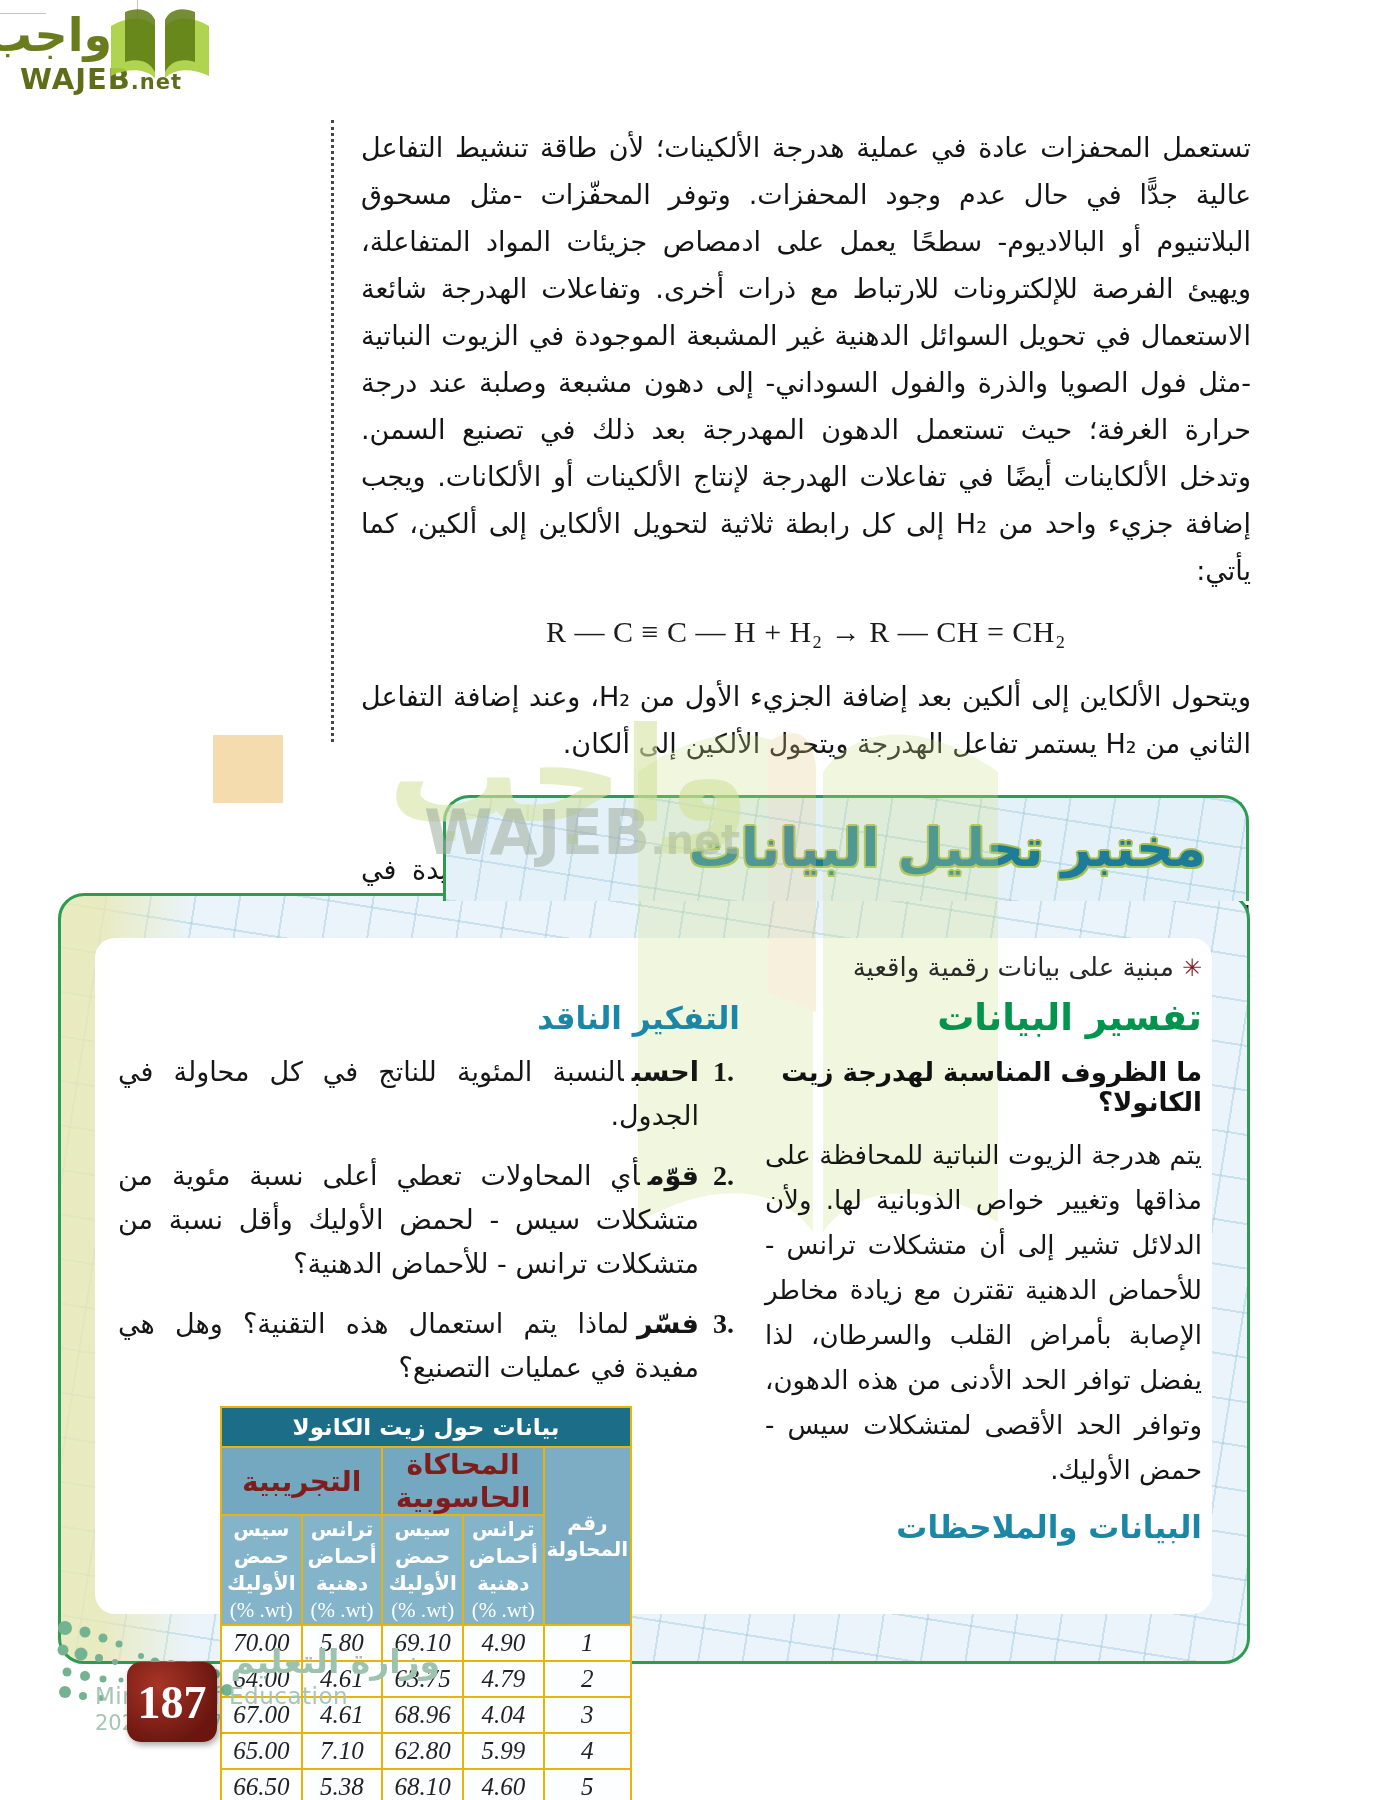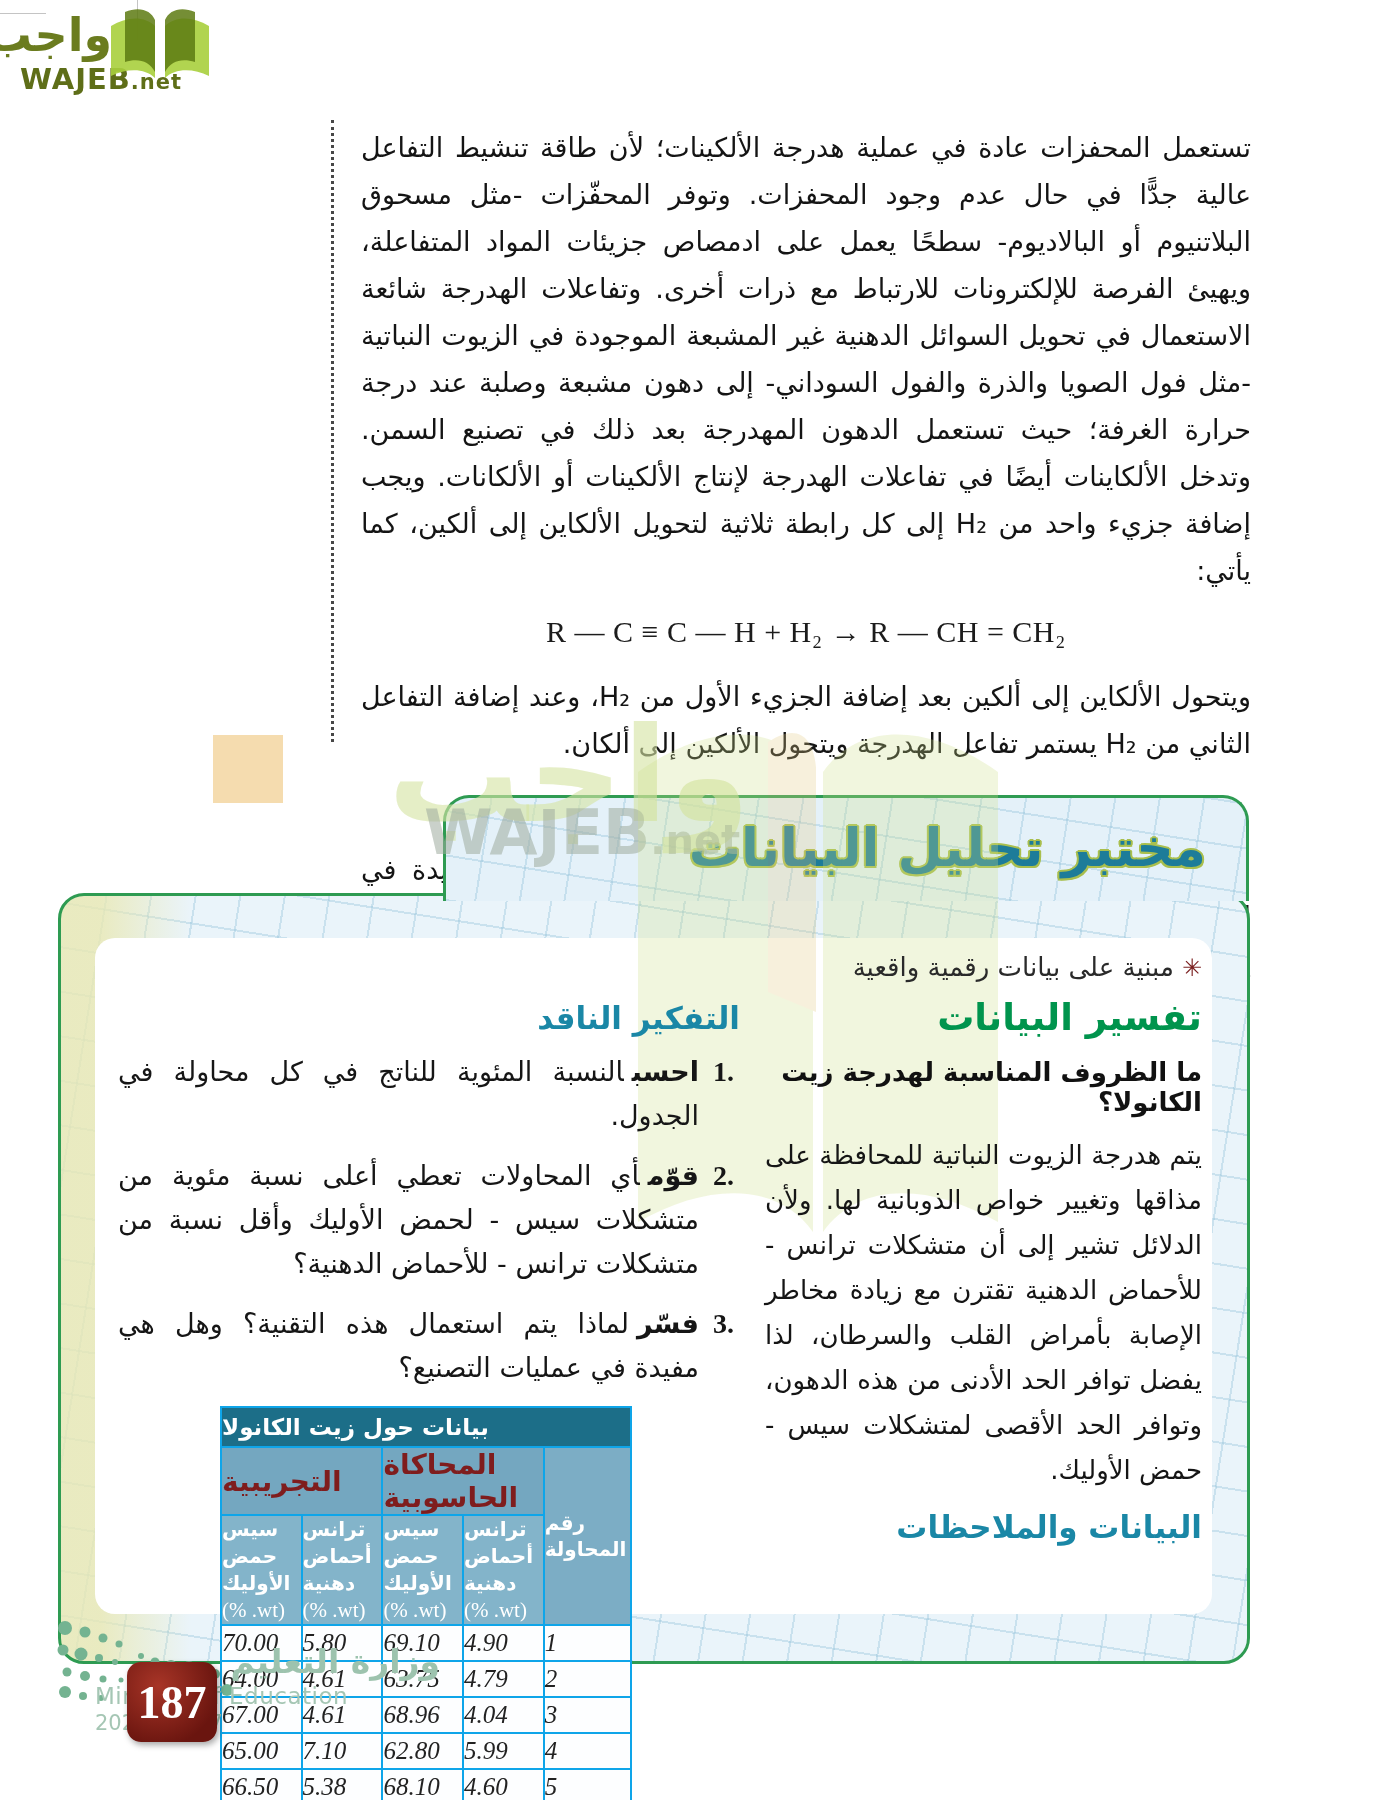--- a/index.html
+++ b/index.html
@@ -58,21 +58,21 @@
   .bodytext{font-size:26px;line-height:45px;text-align:justify;color:#151515;margin:0;}
   .note{font-size:26px;line-height:42px;color:#151515;margin:4px 0 0 0;}
   
   .col-left{position:absolute;left:118px;top:1000px;width:622px;direction:rtl;z-index:6;}
   .ct-list{margin:14px 0 0 0;padding:0;list-style:none;}
   .ct-item{display:flex;gap:14px;margin:0 6px 16px 0;font-size:27px;line-height:44px;text-align:justify;}
   .ct-num{direction:ltr;font-family:"Liberation Serif","DejaVu Serif",serif;font-weight:bold;font-size:28px;flex:0 0 auto;}
   .ct-item b{margin-left:8px;}
   
   .oil-table{border-collapse:collapse;width:412px;margin:14px 108px 0 0;direction:rtl;z-index:6;}
-  .oil-table td,.oil-table th{border:2px solid #0ea5e9;text-align:left;padding:0;}
+  .oil-table td,.oil-table th{border:2px solid #eab308;text-align:center;padding:0;}
   .t-title{background:#1c6e88;color:#fff;font-size:23px;font-weight:bold;height:38px;}
   .t-group{background:#74a7c0;color:#7f1d1d;font-size:28px;font-weight:bold;height:34px;}
   .t-head{background:#83b4ca;color:#fff;font-size:20px;font-weight:bold;height:92px;line-height:27px;}
   .t-head .unit{display:block;font-family:"Liberation Serif","DejaVu Serif",serif;font-weight:normal;font-size:21px;}
   .t-trial{background:#7cadc5;color:#fff;font-size:20px;font-weight:bold;line-height:26px;width:56px;}
   .t-cell{background:#fdfeff;font-family:"Liberation Serif","DejaVu Serif",serif;font-size:25px;color:#222;height:34px;width:89px;font-style:italic;}
   
   .ministry{position:absolute;left:95px;top:1642px;width:345px;z-index:7;}
   .min-ar{direction:rtl;text-align:right;font-size:33px;font-weight:bold;color:#9dc3ae;margin:0;}
   .min-en{font-size:23px;color:#a5c6b4;letter-spacing:.5px;margin:2px 0 0 0;}

